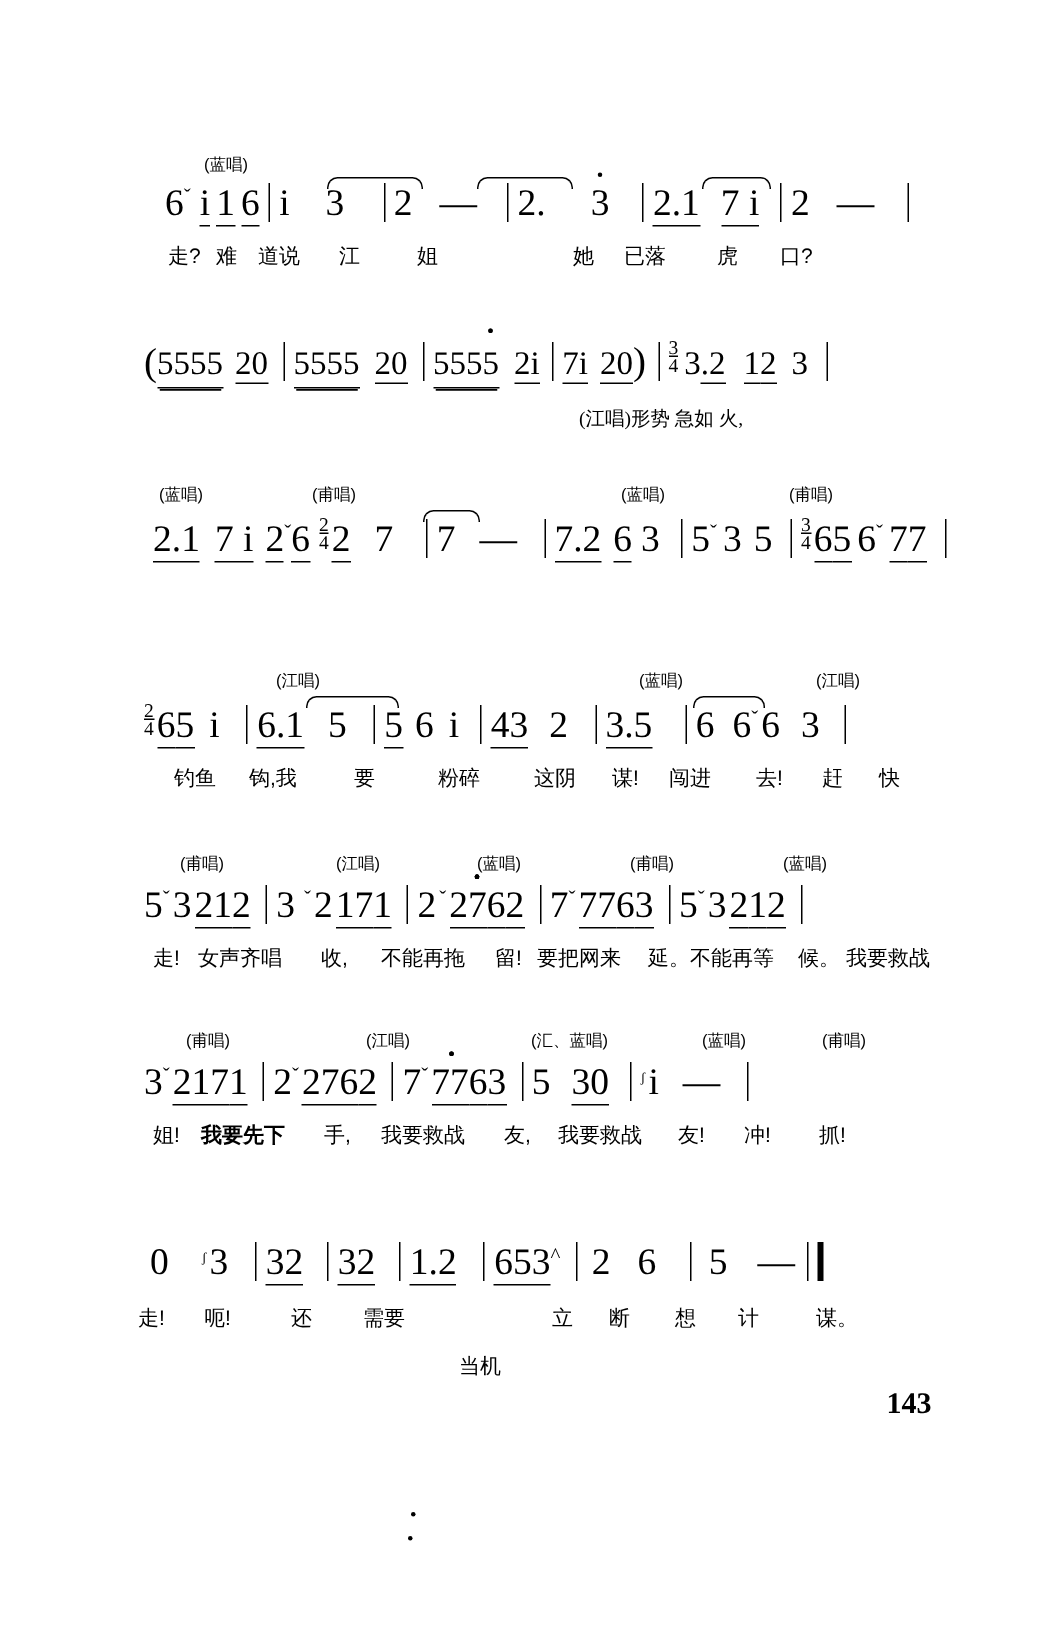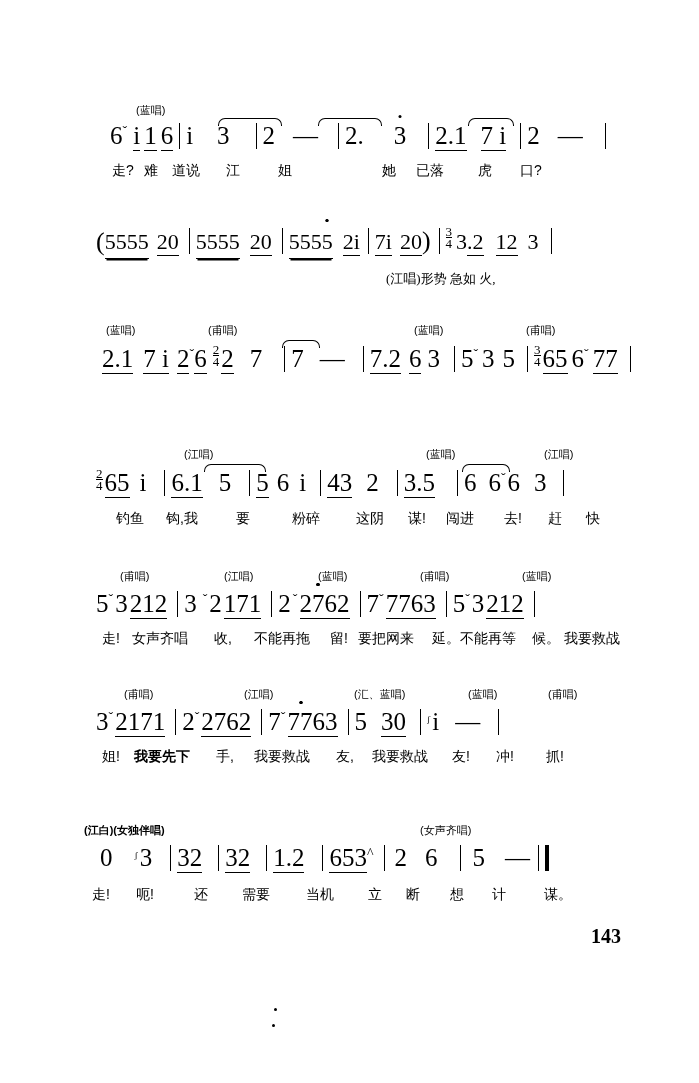--- a/index.html
+++ b/index.html
@@ -281,35 +281,31 @@
       <span class="lyr" style="left:158px;">我要救战</span>
       <span class="lyr" style="left:240px;">友,</span>
       <span class="lyr" style="left:276px;">我要救战</span>
       <span class="lyr" style="left:356px;">友!</span>
       <span class="lyr" style="left:400px;">冲!</span>
       <span class="lyr" style="left:450px;">抓!</span>
     </div>
   </div>
 
   <div class="system" style="top:822px; left:84px;">
-    <div class="role-row">
-      <span class="role-tag" style="left:0px; font-weight:bold;">(江白)(女独伴唱)</span>
-      <span class="role-tag" style="left:336px;">(女声齐唱)</span>
-    </div>
     <div class="staff" style="height:48px;">
       <div class="notes" style="left:16px; top:6px;">
         <span>0</span><span class="grace" style="margin-left:22px;">ᶴ</span><span style="margin-left:2px;">3</span><span class="bar" style="margin-left:18px;"></span><span class="und">3</span><span class="und">2</span><span class="bar" style="margin-left:16px;"></span><span class="und">3</span><span class="und">2</span><span class="bar" style="margin-left:16px;"></span><span class="und">1.2</span><span class="bar" style="margin-left:18px;"></span><span class="und">6</span><span class="und">5</span><span class="und">3</span><span style="font-size:14px; vertical-align:8px;">^</span><span class="bar" style="margin-left:10px;"></span><span style="margin-left:4px;">2</span><span style="margin-left:18px;">6</span><span class="bar" style="margin-left:22px;"></span><span style="margin-left:6px;">5</span><span style="margin-left:20px;">—</span><span class="endbar"></span>
       </div>
     </div>
     <div class="lyrics">
       <span class="lyr" style="left:8px;">走!</span>
       <span class="lyr" style="left:52px;">呃!</span>
       <span class="lyr" style="left:110px;">还</span>
       <span class="lyr" style="left:158px;">需要</span>
-      <span class="lyr" style="left:222px;">当机</span>
+      <span class="lyr" style="left:222px;margin-top:32px;">当机</span>
       <span class="lyr" style="left:284px;">立</span>
       <span class="lyr" style="left:322px;">断</span>
       <span class="lyr" style="left:366px;">想</span>
       <span class="lyr" style="left:408px;">计</span>
       <span class="lyr" style="left:460px;">谋。</span>
     </div>
   </div>
 
   <div class="page-number">143</div>
 

